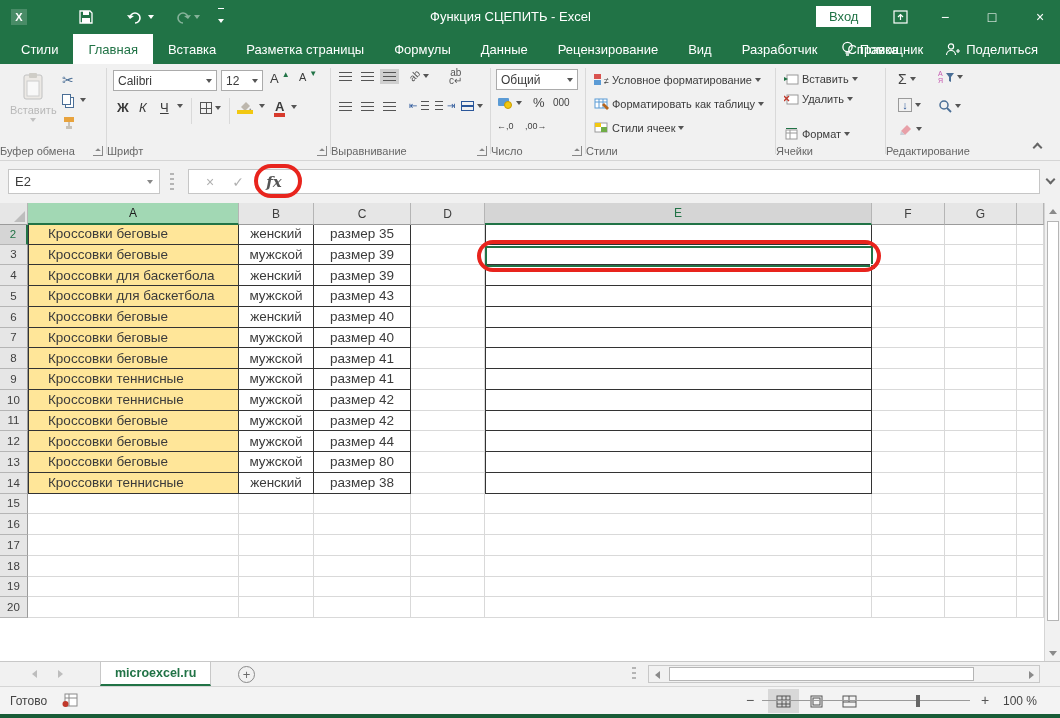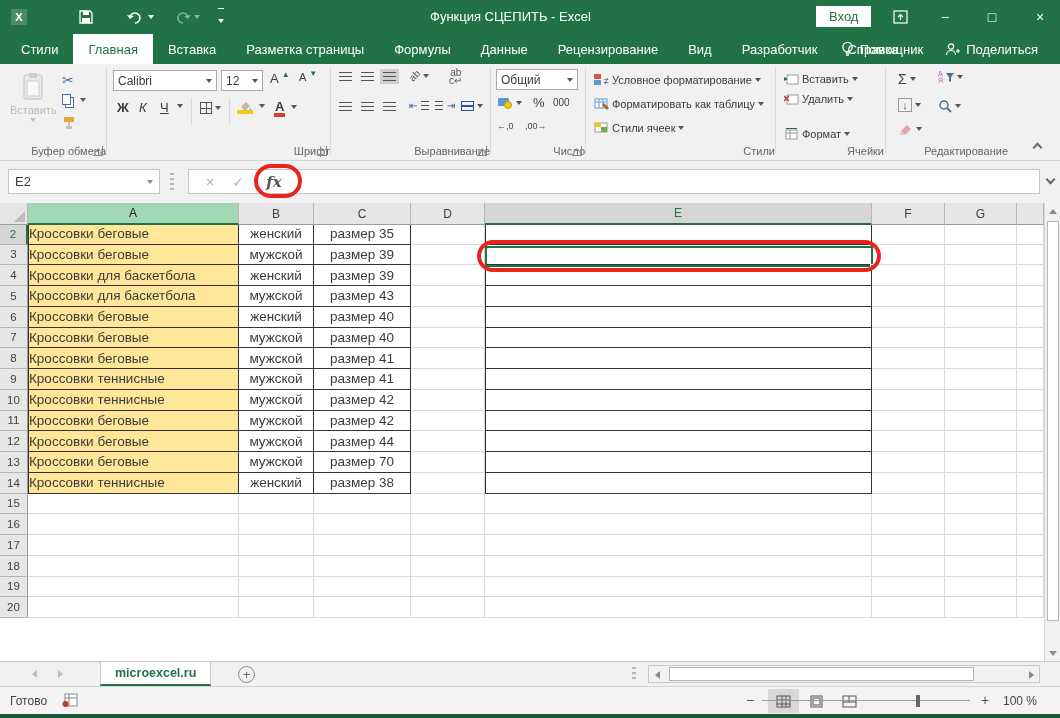--- a/index.html
+++ b/index.html
@@ -16,21 +16,21 @@
   
   #tabrow{left:0;top:34px;width:1060px;height:30px;background:#217346;display:flex;align-items:stretch}
   #tabs{display:flex;margin-left:6px}
   .tab{color:#fff;font-size:13px;padding:0 15px;display:flex;align-items:center;white-space:nowrap;cursor:pointer}
   .tab.active{background:#fff;color:#217346}
   #tab-extras{position:absolute;right:22px;top:34px;height:30px;display:flex;align-items:center;gap:22px;color:#fff;font-size:13px}
   .extra{display:flex;align-items:center;gap:6px;cursor:pointer}
   
   #ribbon{left:0;top:64px;width:1060px;height:97px;background:#F1F1F1;border-bottom:1px solid #D5D5D5}
   .grp{position:absolute;top:0;height:96px}
-  .gl{position:absolute;bottom:3px;width:100%;text-align:right;font-size:11px;color:#666}
+  .gl{position:absolute;bottom:3px;width:100%;text-align:left;font-size:11px;color:#666}
   .vsep{position:absolute;top:4px;height:86px;width:1px;background:#D9D9D9}
   .launch{position:absolute;bottom:4px;right:3px;width:10px;height:10px;border-left:1px solid #888;border-top:1px solid #888;transform:rotate(180deg)}
   .launch:after{content:"";position:absolute;left:2px;top:2px;border-left:4px solid #888;border-top:4px solid transparent;transform:rotate(-45deg)}
   .dd{display:inline-block;width:0;height:0;border-left:3px solid transparent;border-right:3px solid transparent;border-top:4px solid #555}
   .combo{position:absolute;background:#fff;border:1px solid #ABABAB;font-size:12px;display:flex;align-items:center;padding:0 4px;height:21px}
   .combo .dd{position:absolute;right:4px}
   .rtxt{font-size:11px;color:#3b3b3b;white-space:nowrap}
   .sbtn{position:absolute;display:flex;align-items:center;gap:3px;cursor:pointer}
   .lines{display:inline-block;width:13px;height:9px;background:repeating-linear-gradient(#555 0 1px,transparent 1px 4px)}
   .lines.sh{background-color:#CFCFCF;outline:3px solid #CFCFCF}
@@ -55,21 +55,21 @@
   .ch{height:22px;background:#E6E6E6;border-right:1px solid #B5B5B5;border-bottom:1px solid #9B9B9B;display:flex;align-items:center;justify-content:center;font-size:12px;color:#3f3f3f}
   .ch.colA{background:#A2D8B4;border-bottom:2px solid #217346;color:#1c1c1c}
   .ch.colE{background:#D5D5D5;border-bottom:2px solid #217346;color:#217346}
   #corner{width:28px;height:22px;background:#E6E6E6;border-right:1px solid #B5B5B5;border-bottom:1px solid #9B9B9B;position:relative}
   #corner:after{content:"";position:absolute;right:2px;bottom:2px;border-left:11px solid transparent;border-bottom:11px solid #BDBDBD}
   .grow{display:flex;height:20.76px}
   .rh{width:28px;background:#E6E6E6;border-right:1px solid #9B9B9B;border-bottom:1px solid #B5B5B5;display:flex;align-items:center;justify-content:center;font-size:11.5px;color:#3f3f3f}
   .rh.sel{background:#D5D5D5;color:#217346;border-right:2px solid #217346}
   .cell{border-right:1px solid #D9D9D9;border-bottom:1px solid #D9D9D9;font-size:13.5px;display:flex;align-items:center;overflow:hidden;white-space:nowrap}
   .cell.hdr{background:#00B050;border-right:1px solid #333;border-bottom:1px solid #333;border-top:1px solid #333;font-weight:bold;color:#111;font-size:13.5px}
-  .cell.yel{background:#FFE699;border-right:1px solid #333;border-bottom:1px solid #333;padding-left:0}
+  .cell.yel{background:#FFE699;border-right:1px solid #333;border-bottom:1px solid #333;padding-left:19px}
   .cell.wht{background:#fff;border-right:1px solid #333;border-bottom:1px solid #333;justify-content:center}
   .cell.etab{background:#fff;border-right:1px solid #333;border-bottom:1px solid #333}
   .bl{border-left:1px solid #333}
   .padl{padding-left:4px}
   .ctr{justify-content:center}
   #sel{position:absolute;left:485px;top:42.8px;width:388px;height:21px;box-shadow:inset 0 0 0 2px #217346;z-index:20}
   #sel .handle{position:absolute;right:-3px;bottom:-3px;width:6px;height:6px;background:#217346;border:1px solid #fff}
   
   #vscroll{left:1044px;top:203px;width:16px;height:458px;background:#F1F1F1;border-left:1px solid #D5D5D5}
   .sarrow{position:absolute;left:0;width:16px;height:16px;display:flex;align-items:center;justify-content:center}
@@ -598,21 +598,21 @@
         <div class="cell" style="width: 74px;"></div>
         <div class="cell etab bl" style="width: 387px;"></div>
         <div class="cell" style="width: 73px;"></div>
         <div class="cell" style="width: 72px;"></div>
         <div class="cell" style="width: 27px;"></div>
       </div>
       <div class="grow">
         <div class="rh">13</div>
         <div class="cell yel bl" style="width: 211px;">Кроссовки беговые</div>
         <div class="cell wht" style="width: 75px;">мужской</div>
-        <div class="cell wht" style="width: 97px;">размер 70</div>
+        <div class="cell wht" style="width: 97px;">размер 80</div>
         <div class="cell" style="width: 74px;"></div>
         <div class="cell etab bl" style="width: 387px;"></div>
         <div class="cell" style="width: 73px;"></div>
         <div class="cell" style="width: 72px;"></div>
         <div class="cell" style="width: 27px;"></div>
       </div>
       <div class="grow">
         <div class="rh">14</div>
         <div class="cell yel bl" style="width: 211px;">Кроссовки теннисные</div>
         <div class="cell wht" style="width: 75px;">женский</div>

